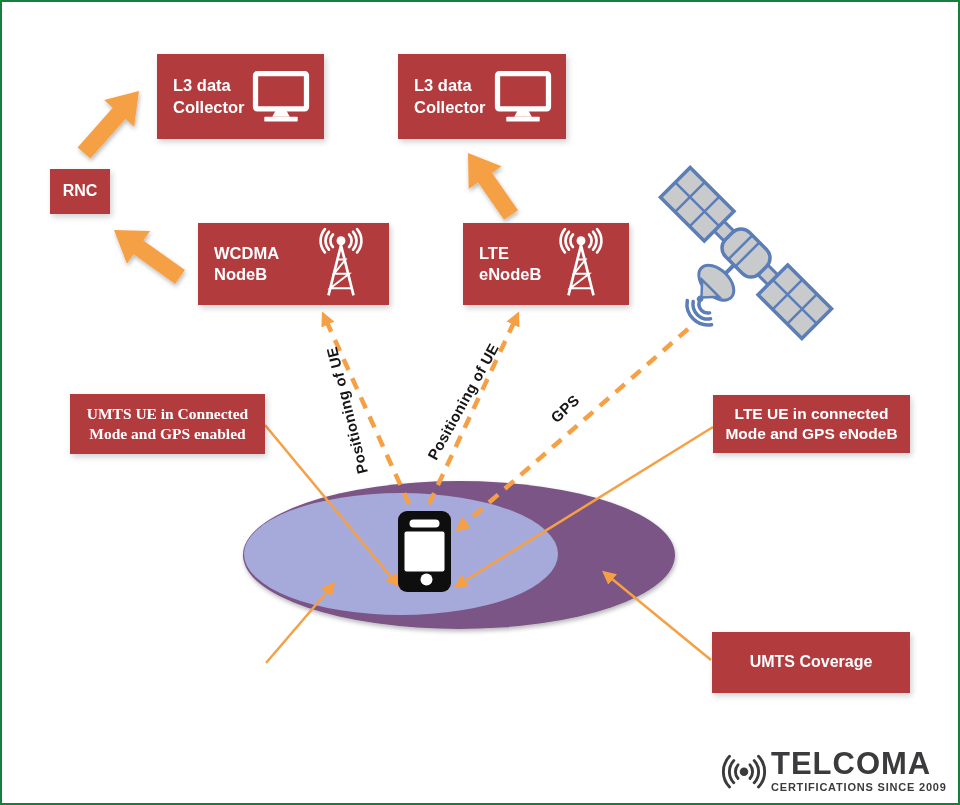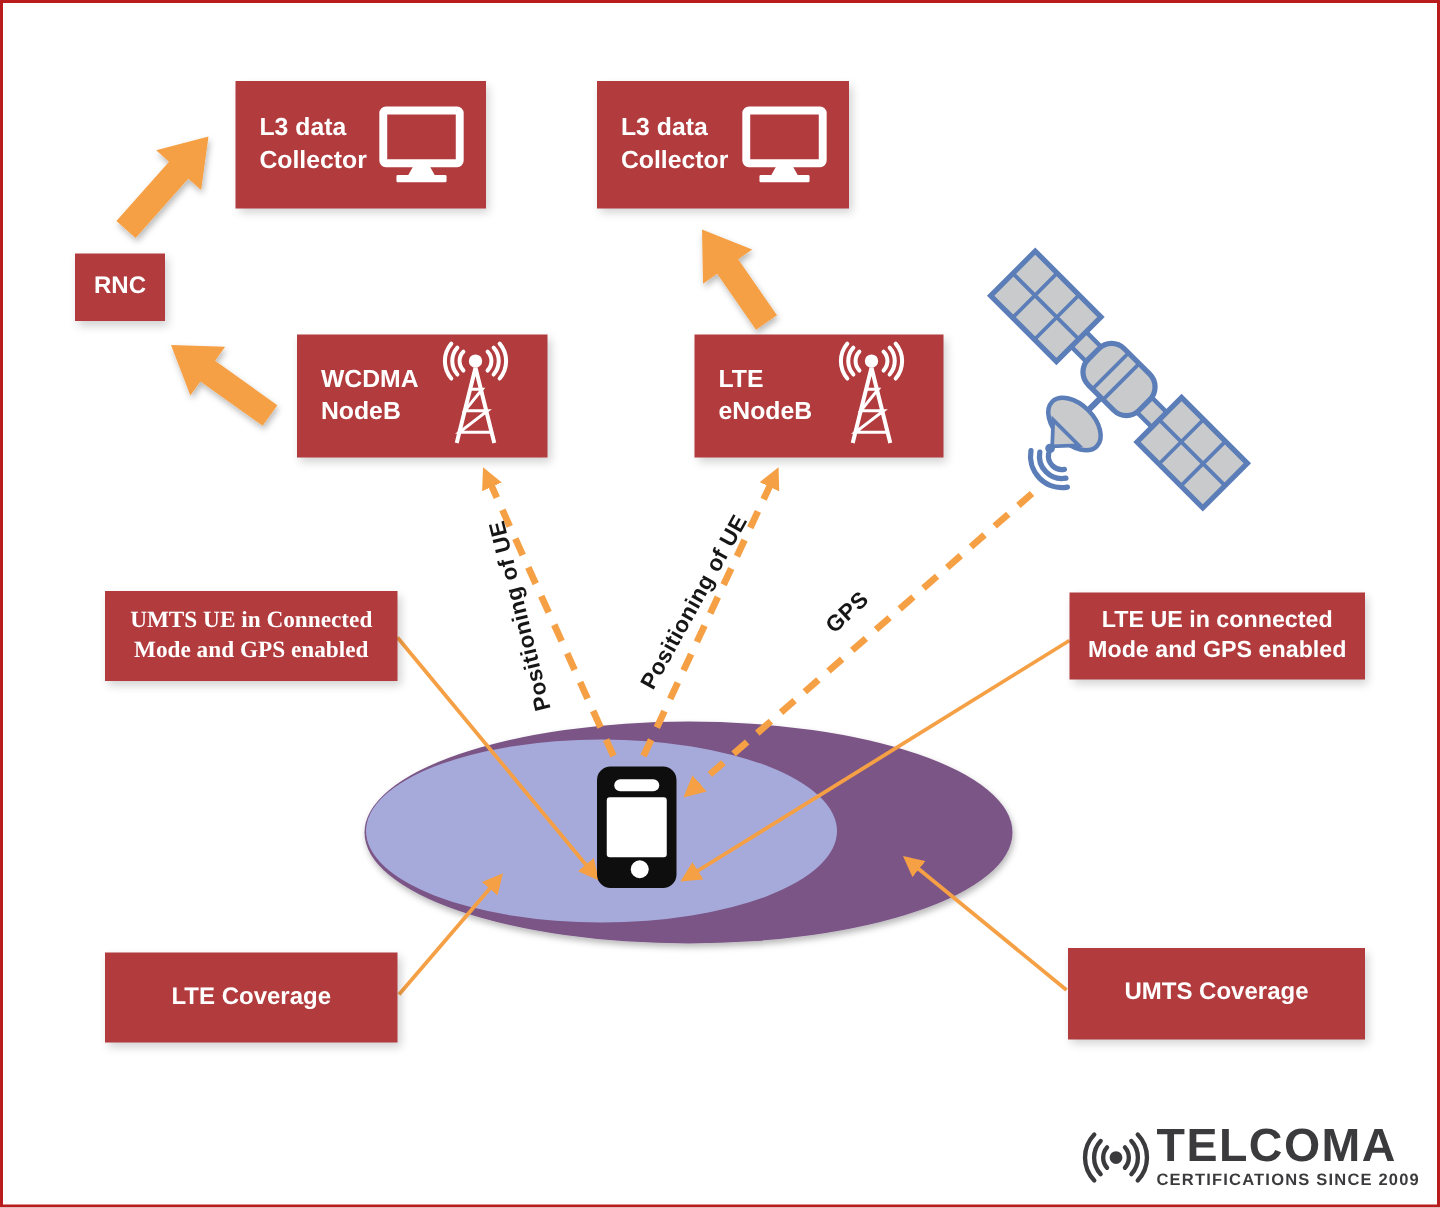--- a/index.html
+++ b/index.html
@@ -1,18 +1,18 @@
 <!DOCTYPE html>
 <html><head>
 <meta charset="utf-8">
 <style>
   html,body { margin:0; padding:0; background:#e8e8e8; }
   #canvas {
     position:relative; width:960px; height:805px; margin:0 auto;
-    background:#ffffff; border:2px solid #b91c1c; box-sizing:border-box;
+    background:#ffffff; border:2px solid #15803d; box-sizing:border-box;
     font-family:"Liberation Sans", sans-serif; overflow:hidden;
   }
   #art { position:absolute; left:0; top:0; width:956px; height:801px; }
   .node-box {
     position:absolute; background:#b23b3e; color:#ffffff; font-weight:700;
     box-shadow:2px 3px 6px rgba(0,0,0,0.18); box-sizing:border-box;
     display:flex; align-items:center;
   }
   .node-box .txt { white-space:pre-line; line-height:1.3; }
   .iconic { justify-content:space-between; padding:0 14px 0 16px; font-size:16.5px; }
@@ -115,21 +115,21 @@
       <rect x="4" y="4" width="58" height="40" rx="2" fill="none" stroke="#ffffff" stroke-width="6"></rect>
       <polygon points="28,44 38,44 43,53 23,53" fill="#ffffff"></polygon>
       <rect x="14" y="53" width="38" height="5.5" rx="1" fill="#ffffff"></rect>
     </svg>
   </div>
 
   <div class="node-box center-txt" style="left:48px; top:167px; width:60px; height:45px; font-size:16px;">
     <span class="txt">RNC</span>
   </div>
 
-  <div class="node-box iconic" style="left:196px; top:221px; width:167px; height:82px;">
+  <div class="node-box iconic" style="left:196px; top:221px; width:191px; height:82px;">
     <span class="txt">WCDMA
 NodeB</span>
     <svg width="68" height="74" viewBox="0 0 76 78">
       <circle cx="38" cy="13" r="5" fill="#ffffff"></circle>
       <path d="M38,18 L24,74 M38,18 L52,74" stroke="#ffffff" stroke-width="3" fill="none"></path>
       <path d="M34,34 L43,34 L30,50 L47,50 L26,66 L51,66" stroke="#ffffff" stroke-width="2.2" fill="none"></path>
       <g stroke="#ffffff" stroke-width="3" fill="none" stroke-linecap="round">
         <path d="M29,6 A10,10 0 0 0 29,20"></path>
         <path d="M24.5,3 A15,15 0 0 0 24.5,23"></path>
         <path d="M20,0 A20,20 0 0 0 20,26"></path>
@@ -158,26 +158,23 @@
     </svg>
   </div>
 
   <div class="node-box center-txt" style="left:68px; top:392px; width:195px; height:60px;font-family:Liberation Serif, serif;">
     <span class="txt">UMTS UE in Connected
 Mode and GPS enabled</span>
   </div>
 
   <div class="node-box center-txt" style="left:711px; top:393px; width:197px; height:58px;">
     <span class="txt">LTE UE in connected
-Mode and GPS enabled</span>
-  </div>
-
-  <div class="node-box center-txt" style="left:68px; top:633px; width:195px; height:60px; font-size:16px;">
-    <span class="txt">LTE Coverage</span>
-  </div>
+Mode and GPS eNodeB</span>
+  </div>
+
 
   <div class="node-box center-txt" style="left:710px; top:630px; width:198px; height:61px; font-size:16px;">
     <span class="txt">UMTS Coverage</span>
   </div>
 
   <div class="flow-label" style="left:275px; top:400px; width:140px; transform:rotate(-104deg);">Positioning of UE</div>
   <div class="flow-label" style="left:391px; top:391px; width:140px; transform:rotate(-61deg);">Positioning of UE</div>
   <div class="flow-label" style="left:538px; top:398px; width:50px; transform:rotate(-43deg);">GPS</div>
 
   <div id="logo">

